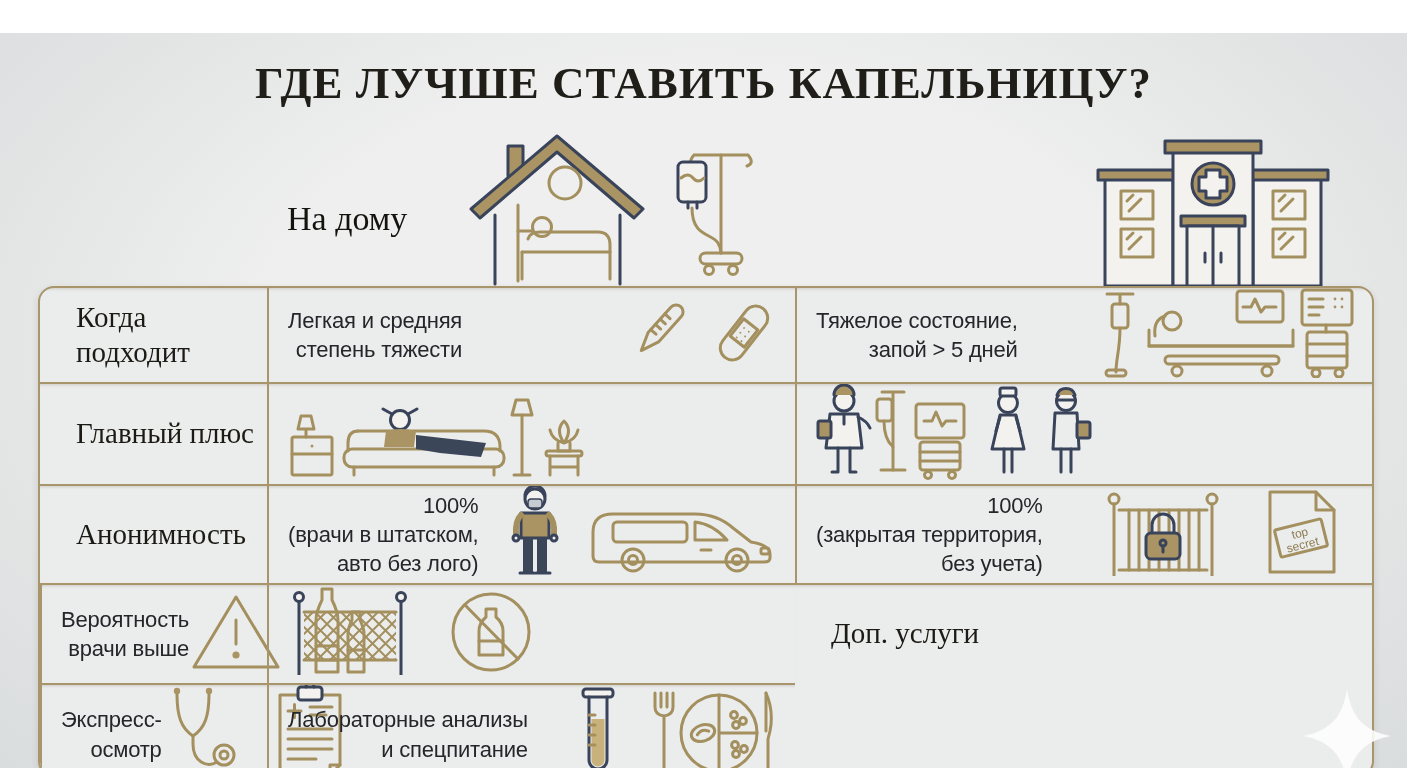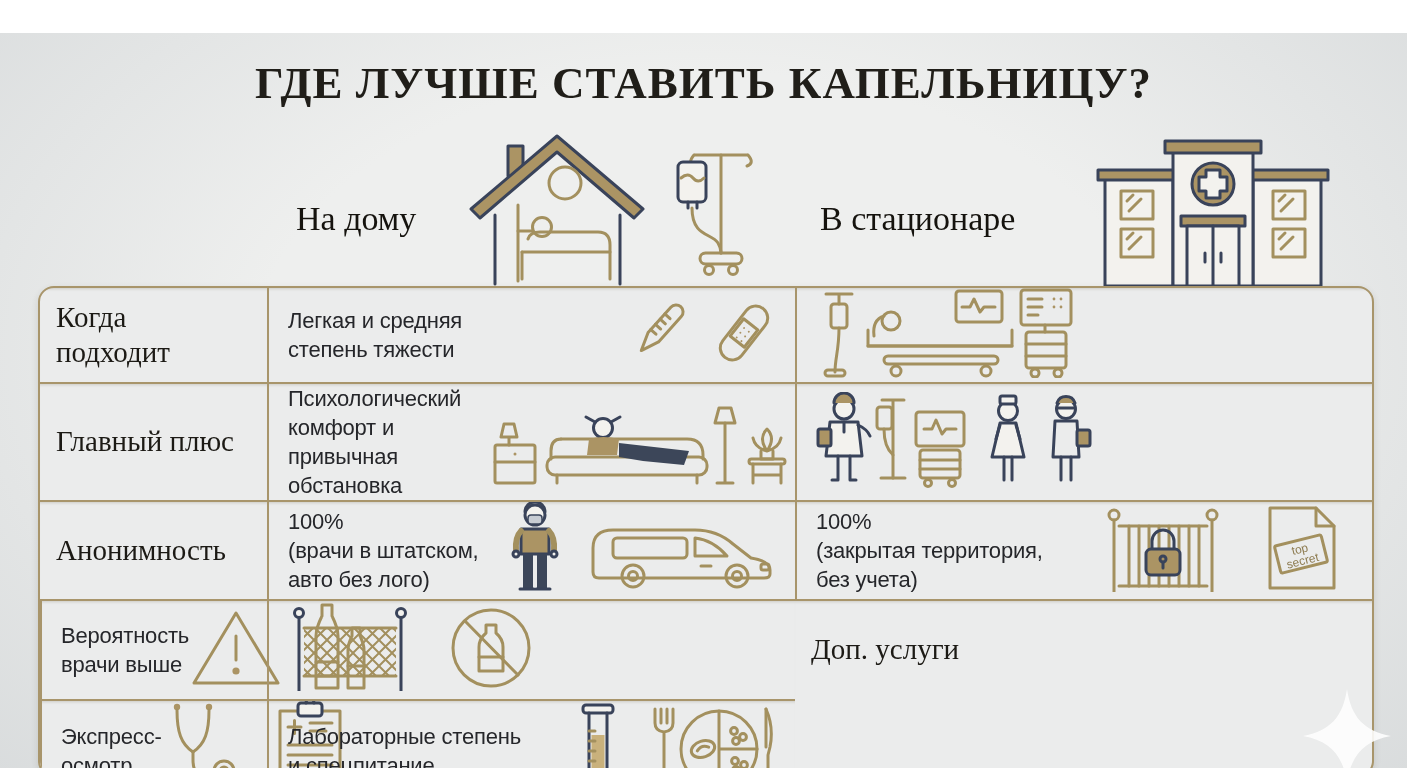--- a/index.html
+++ b/index.html
@@ -8,58 +8,57 @@
   }
   html,body{margin:0;padding:0;}
   .page{position:relative;width:1407px;height:768px;overflow:hidden;
     background:radial-gradient(ellipse at 50% 42%, #eeefee 45%, #d8dbdc 100%);
     font-family:"Liberation Sans","DejaVu Sans",sans-serif;color:var(--text);margin-top:33px;}
   .title{position:absolute;top:24px;left:0;width:100%;text-align:center;margin:0;
     font-family:"Liberation Serif","DejaVu Serif",serif;font-weight:600;
     font-size:45px;letter-spacing:1px;color:#201e19;}
   .col-label{position:absolute;font-family:"Liberation Serif","DejaVu Serif",serif;
     font-size:34px;color:#15130e;}
-  #home-label{left:296px;top:167px;}
+  #home-label{left:287px;top:167px;}
   #hospital-label{left:820px;top:167px;}
   .hdr-icon{position:absolute;}
   .table{position:absolute;left:38px;top:253px;width:1332px;height:487px;
     border:2px solid var(--gold-border);border-radius:16px;background:var(--cellbg);
     box-shadow:0 3px 7px rgba(60,55,35,.14);
     display:grid;grid-template-columns:227px 528px 1fr;grid-template-rows:repeat(5,1fr);
     overflow:hidden;}
   .cell{border-top:2px solid var(--gold-border);
     box-shadow:inset 0 3px 3px -2px rgba(90,80,50,.20);min-width:0;}
   .table > .cell:nth-child(-n+3){border-top:none;}
   .home-cell,.hosp-cell{border-left:2px solid var(--gold-border);}
-  .label-cell{display:flex;align-items:center;padding-left:16px;
+  .label-cell{display:flex;align-items:center;padding-left:36px;
     font-family:"Liberation Serif","DejaVu Serif",serif;font-size:29px;color:#1c1a15;
     white-space:pre-line;line-height:1.22;}
   .content-cell{display:flex;align-items:center;justify-content:space-between;
-    padding-left:19px;}
+    padding-left:19px;text-align:right;}
   .cell-text{font-size:22px;line-height:1.32;white-space:pre-line;letter-spacing:-0.2px;}
   .icon-group{display:flex;align-items:flex-end;flex:0 0 auto;}
   svg{display:block;}
   svg .g{stroke:var(--gold);fill:none;stroke-width:3;stroke-linecap:round;stroke-linejoin:round;}
   svg .n{stroke:var(--navy);fill:none;stroke-width:3;stroke-linecap:round;stroke-linejoin:round;}
   svg .fg{fill:var(--goldfill);}
   svg .fw{fill:#f3f2ee;}
   svg .fd{fill:#3c4659;}
   svg .fl{fill:#c9b17c;}
   .ts-text{font-family:"Liberation Sans",sans-serif;font-size:12px;fill:#8d7b50;text-anchor:middle;}
   .watermark{position:absolute;right:16px;bottom:18px;opacity:.88;}
 </style>
 </head>
 <body>
 
 <div class="page">
 
   <h1 class="title">ГДЕ ЛУЧШЕ СТАВИТЬ КАПЕЛЬНИЦУ?</h1>
 
   <span class="col-label" id="home-label">На дому</span>
-  <span class="col-label" id="hospital-label">В стационаре</span>
 
   <svg class="hdr-icon" style="left:468px;top:100px;" width="178" height="153" viewBox="0 0 178 153">
     <rect x="40" y="13" width="15" height="30" class="n fg" stroke-width="3"></rect>
     <polygon points="89,3 175,76 166,85 89,19 12,85 3,76" class="n fg" stroke-width="3"></polygon>
     <path d="M27 82 V151 M152 82 V151" class="n" stroke-width="4.5"></path>
     <circle cx="97" cy="50" r="16" class="g" stroke-width="3.5"></circle>
     <path d="M50 72 V148" class="g" stroke-width="4"></path>
     <circle cx="74" cy="94" r="9.5" class="g"></circle>
     <path d="M60 106 Q62 99 72 99 H130 Q142 99 142 112 V119 H54" class="g"></path>
     <path d="M54 119 V146 M142 119 V146" class="g"></path>
@@ -123,20 +122,22 @@
               <circle cx="32" cy="30" r="1" class="fg"></circle>
             <circle cx="26" cy="36" r="1" class="fg"></circle>
               <circle cx="32" cy="36" r="1" class="fg"></circle>
             <circle cx="26" cy="42" r="1" class="fg"></circle>
               <circle cx="32" cy="42" r="1" class="fg"></circle>
           </g>
         </svg>
       </div>
     </div>
     <div class="cell content-cell hosp-cell">
+      <div class="cell-text">Тяжелое состояние,
+запой &gt; 5 дней</div>
       <div class="icon-group" style="padding-right:10px;margin-bottom:4px;">
         <svg width="265" height="90" viewBox="0 0 265 90">
           <g>
             <path d="M10 6 h26 M23 6 v10" class="g" stroke-width="2.4"></path>
             <rect x="15" y="16" width="16" height="24" rx="3" class="g" stroke-width="2.4"></rect>
             <path d="M23 40 C23 62 19 70 19 84" class="g" stroke-width="2.2"></path>
             <rect x="9" y="82" width="20" height="6" rx="3" class="g" stroke-width="2.2"></rect>
           </g>
           <g>
             <circle cx="75" cy="33" r="9" class="g" stroke-width="2.6"></circle>
@@ -163,23 +164,20 @@
             <path d="M210 56 h40 M210 68 h40" class="g" stroke-width="2"></path>
             <circle cx="219" cy="85" r="4" class="g" stroke-width="2.2"></circle>
             <circle cx="242" cy="85" r="4" class="g" stroke-width="2.2"></circle>
           </g>
         </svg>
       </div>
     </div>
 
     <div class="cell label-cell">Главный плюс</div>
     <div class="cell content-cell home-cell">
-      <div class="cell-text">Психологический
-комфорт и привычная
-обстановка</div>
       <div class="icon-group" style="padding-right:8px;margin-bottom:5px;">
         <svg width="296" height="90" viewBox="0 0 296 90">
           <g>
             <path d="M18 50 v-8 M10 42 h16 l-3 -13 h-10 z" class="g" stroke-width="2.4"></path>
             <rect x="4" y="50" width="40" height="38" rx="2" class="g" stroke-width="2.6"></rect>
             <path d="M4 67 h40" class="g" stroke-width="2"></path>
             <circle cx="24" cy="59" r="1.5" class="fg"></circle>
           </g>
           <g>
             <path d="M70 44 H196 Q212 44 212 60 v4" class="g" stroke-width="2.8"></path>
@@ -366,21 +364,21 @@
           <path d="M66 80 H56 V90" class="g" stroke-width="2.2"></path>
           <rect x="24" y="2" width="24" height="13" rx="3" class="n fw" stroke-width="2.6"></rect>
           <path d="M32 2 a4 4 0 0 1 8 0" class="n" stroke-width="2.2"></path>
           <path d="M14 26 h13 M20.5 19.5 v13" class="g" stroke-width="3.4"></path>
           <path d="M36 22 h22 M36 30 h16" class="g" stroke-width="2.4"></path>
           <path d="M14 44 h44 M14 54 h44 M14 64 h44 M14 74 h28" class="g" stroke-width="2.4"></path>
         </svg>
       </div>
     </div>
     <div class="cell content-cell hosp-cell">
-      <div class="cell-text">Лабораторные степень
+      <div class="cell-text">Лабораторные анализы
 и спецпитание</div>
       <div class="icon-group" style="gap:28px;padding-right:18px;margin-bottom:7px;">
         <svg width="42" height="92" viewBox="0 0 42 92">
           <path d="M14.5 34 V75 a6.5 6.5 0 0 0 13 0 V34 Z" class="fl"></path>
           <rect x="6" y="4" width="30" height="8" rx="3" class="n fw"></rect>
           <path d="M12 12 V75 a9 9 0 0 0 18 0 V12" class="n"></path>
           <path d="M12 30 h6 M12 40 h6 M12 50 h6 M12 60 h6" class="g" stroke-width="2"></path>
         </svg>
         <svg width="130" height="90" viewBox="0 0 130 90">
           <g>

